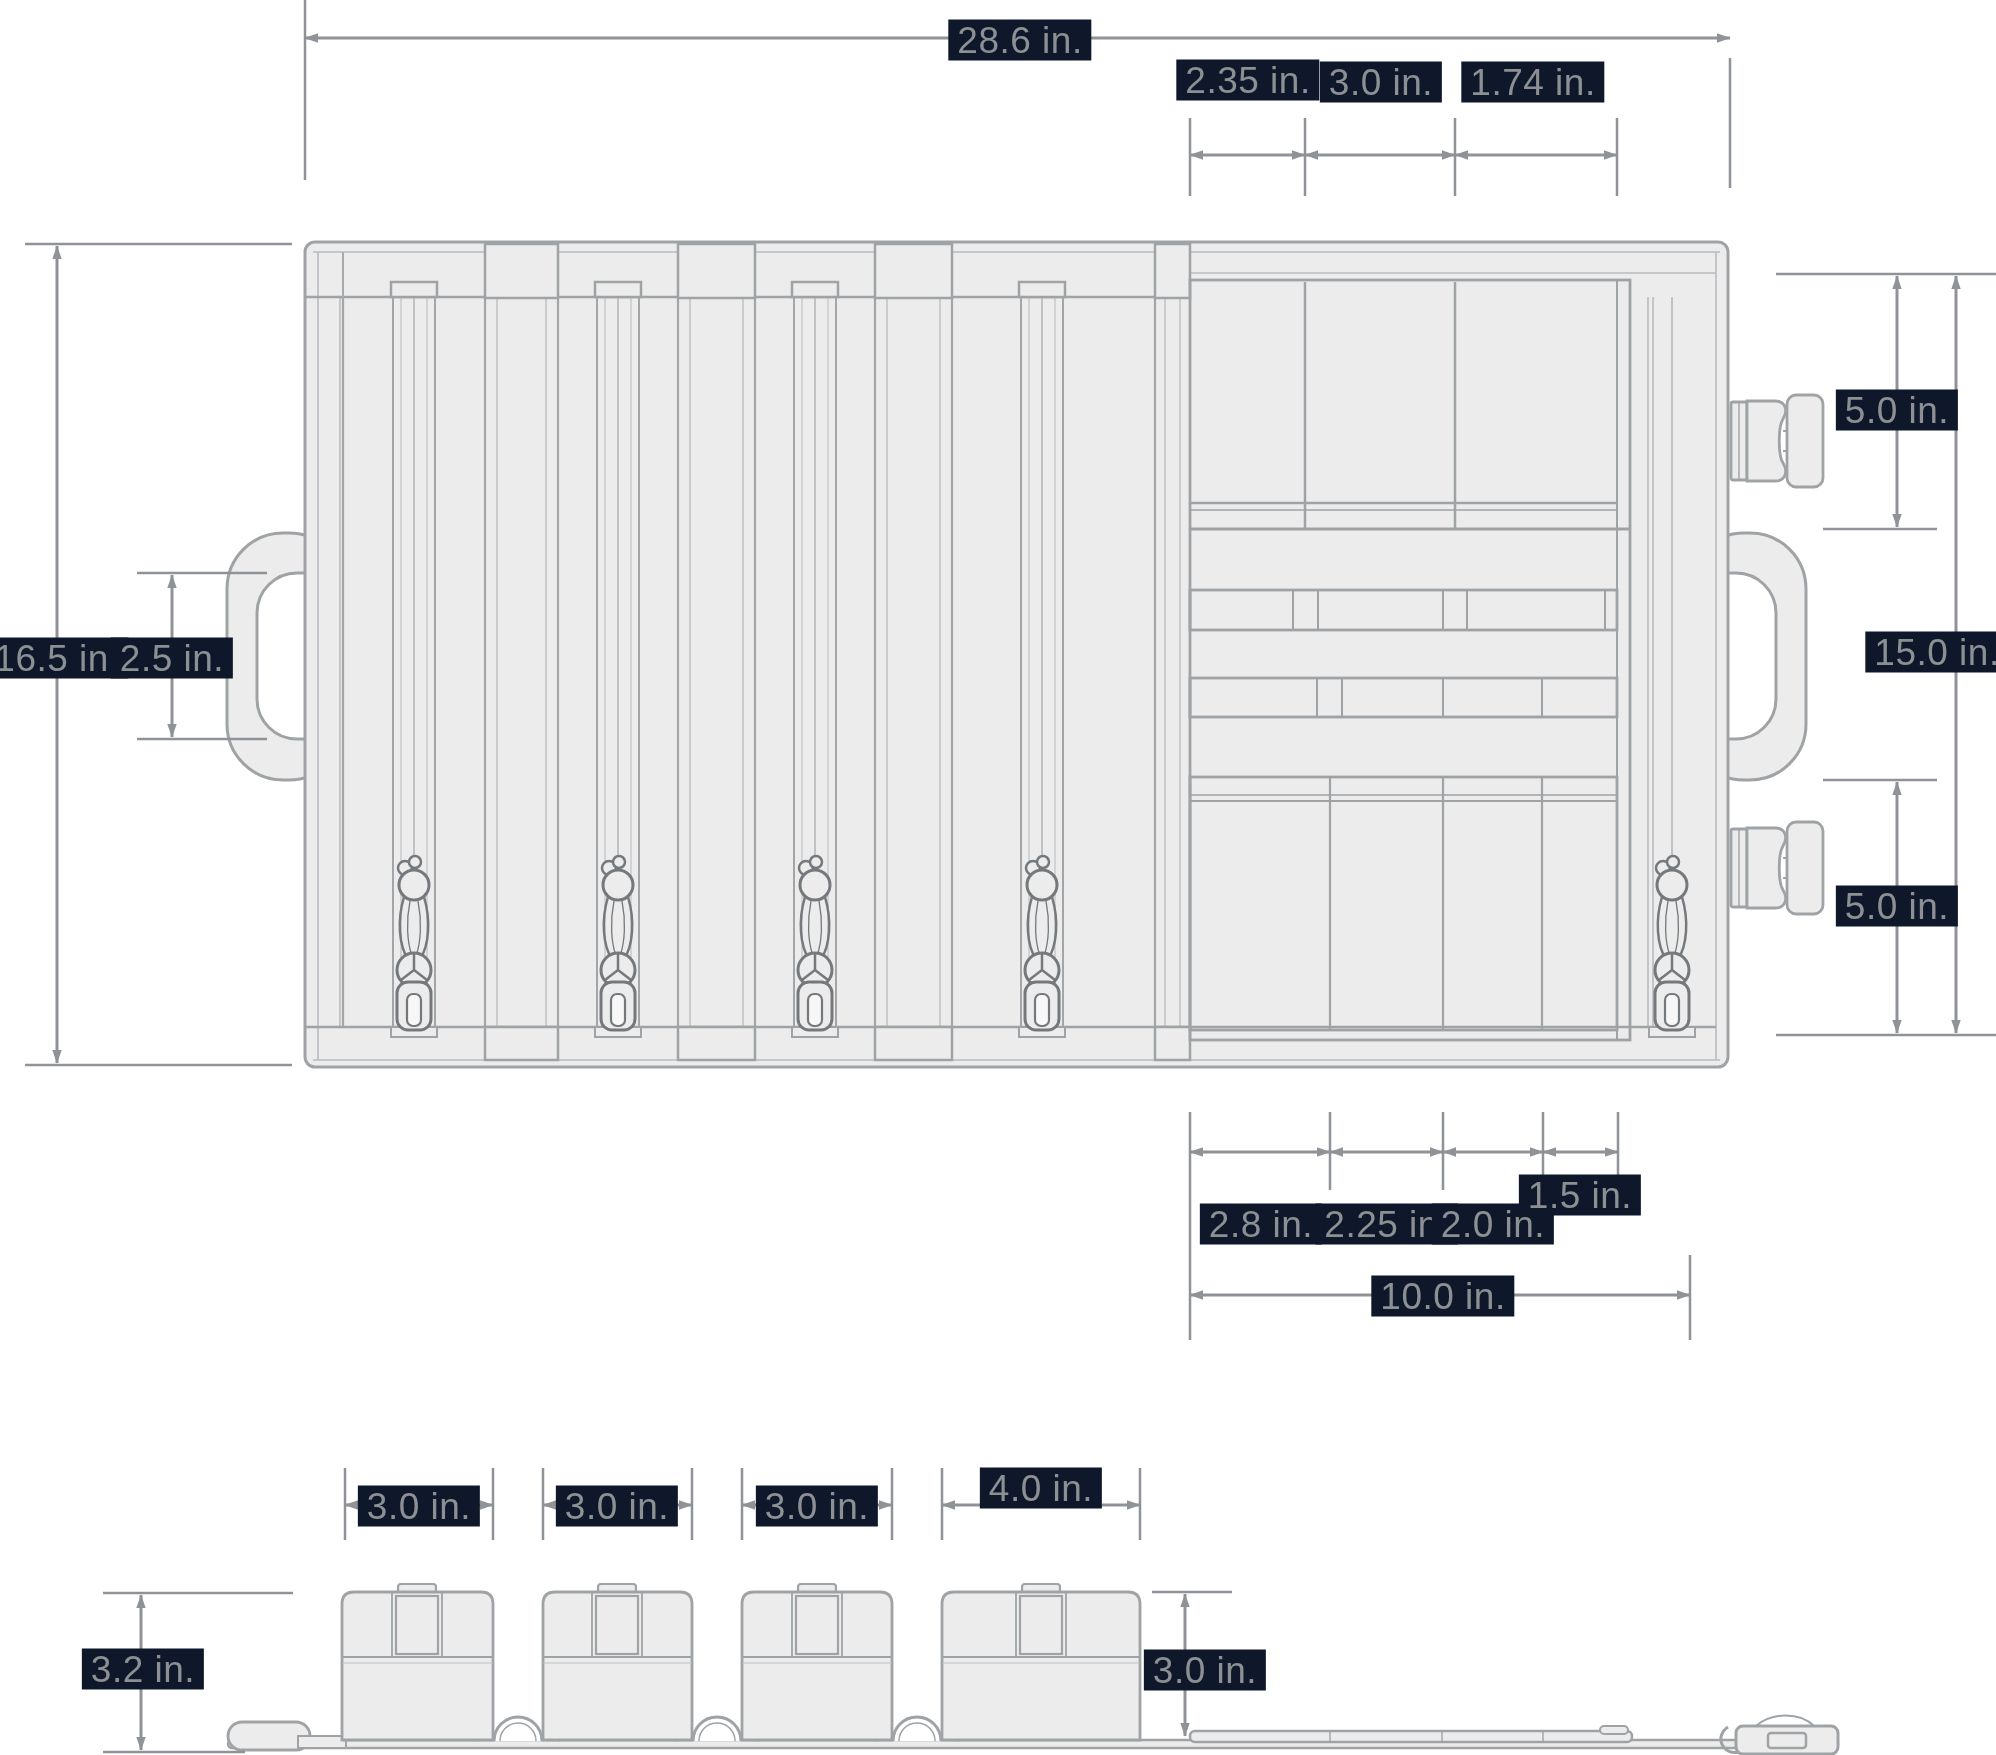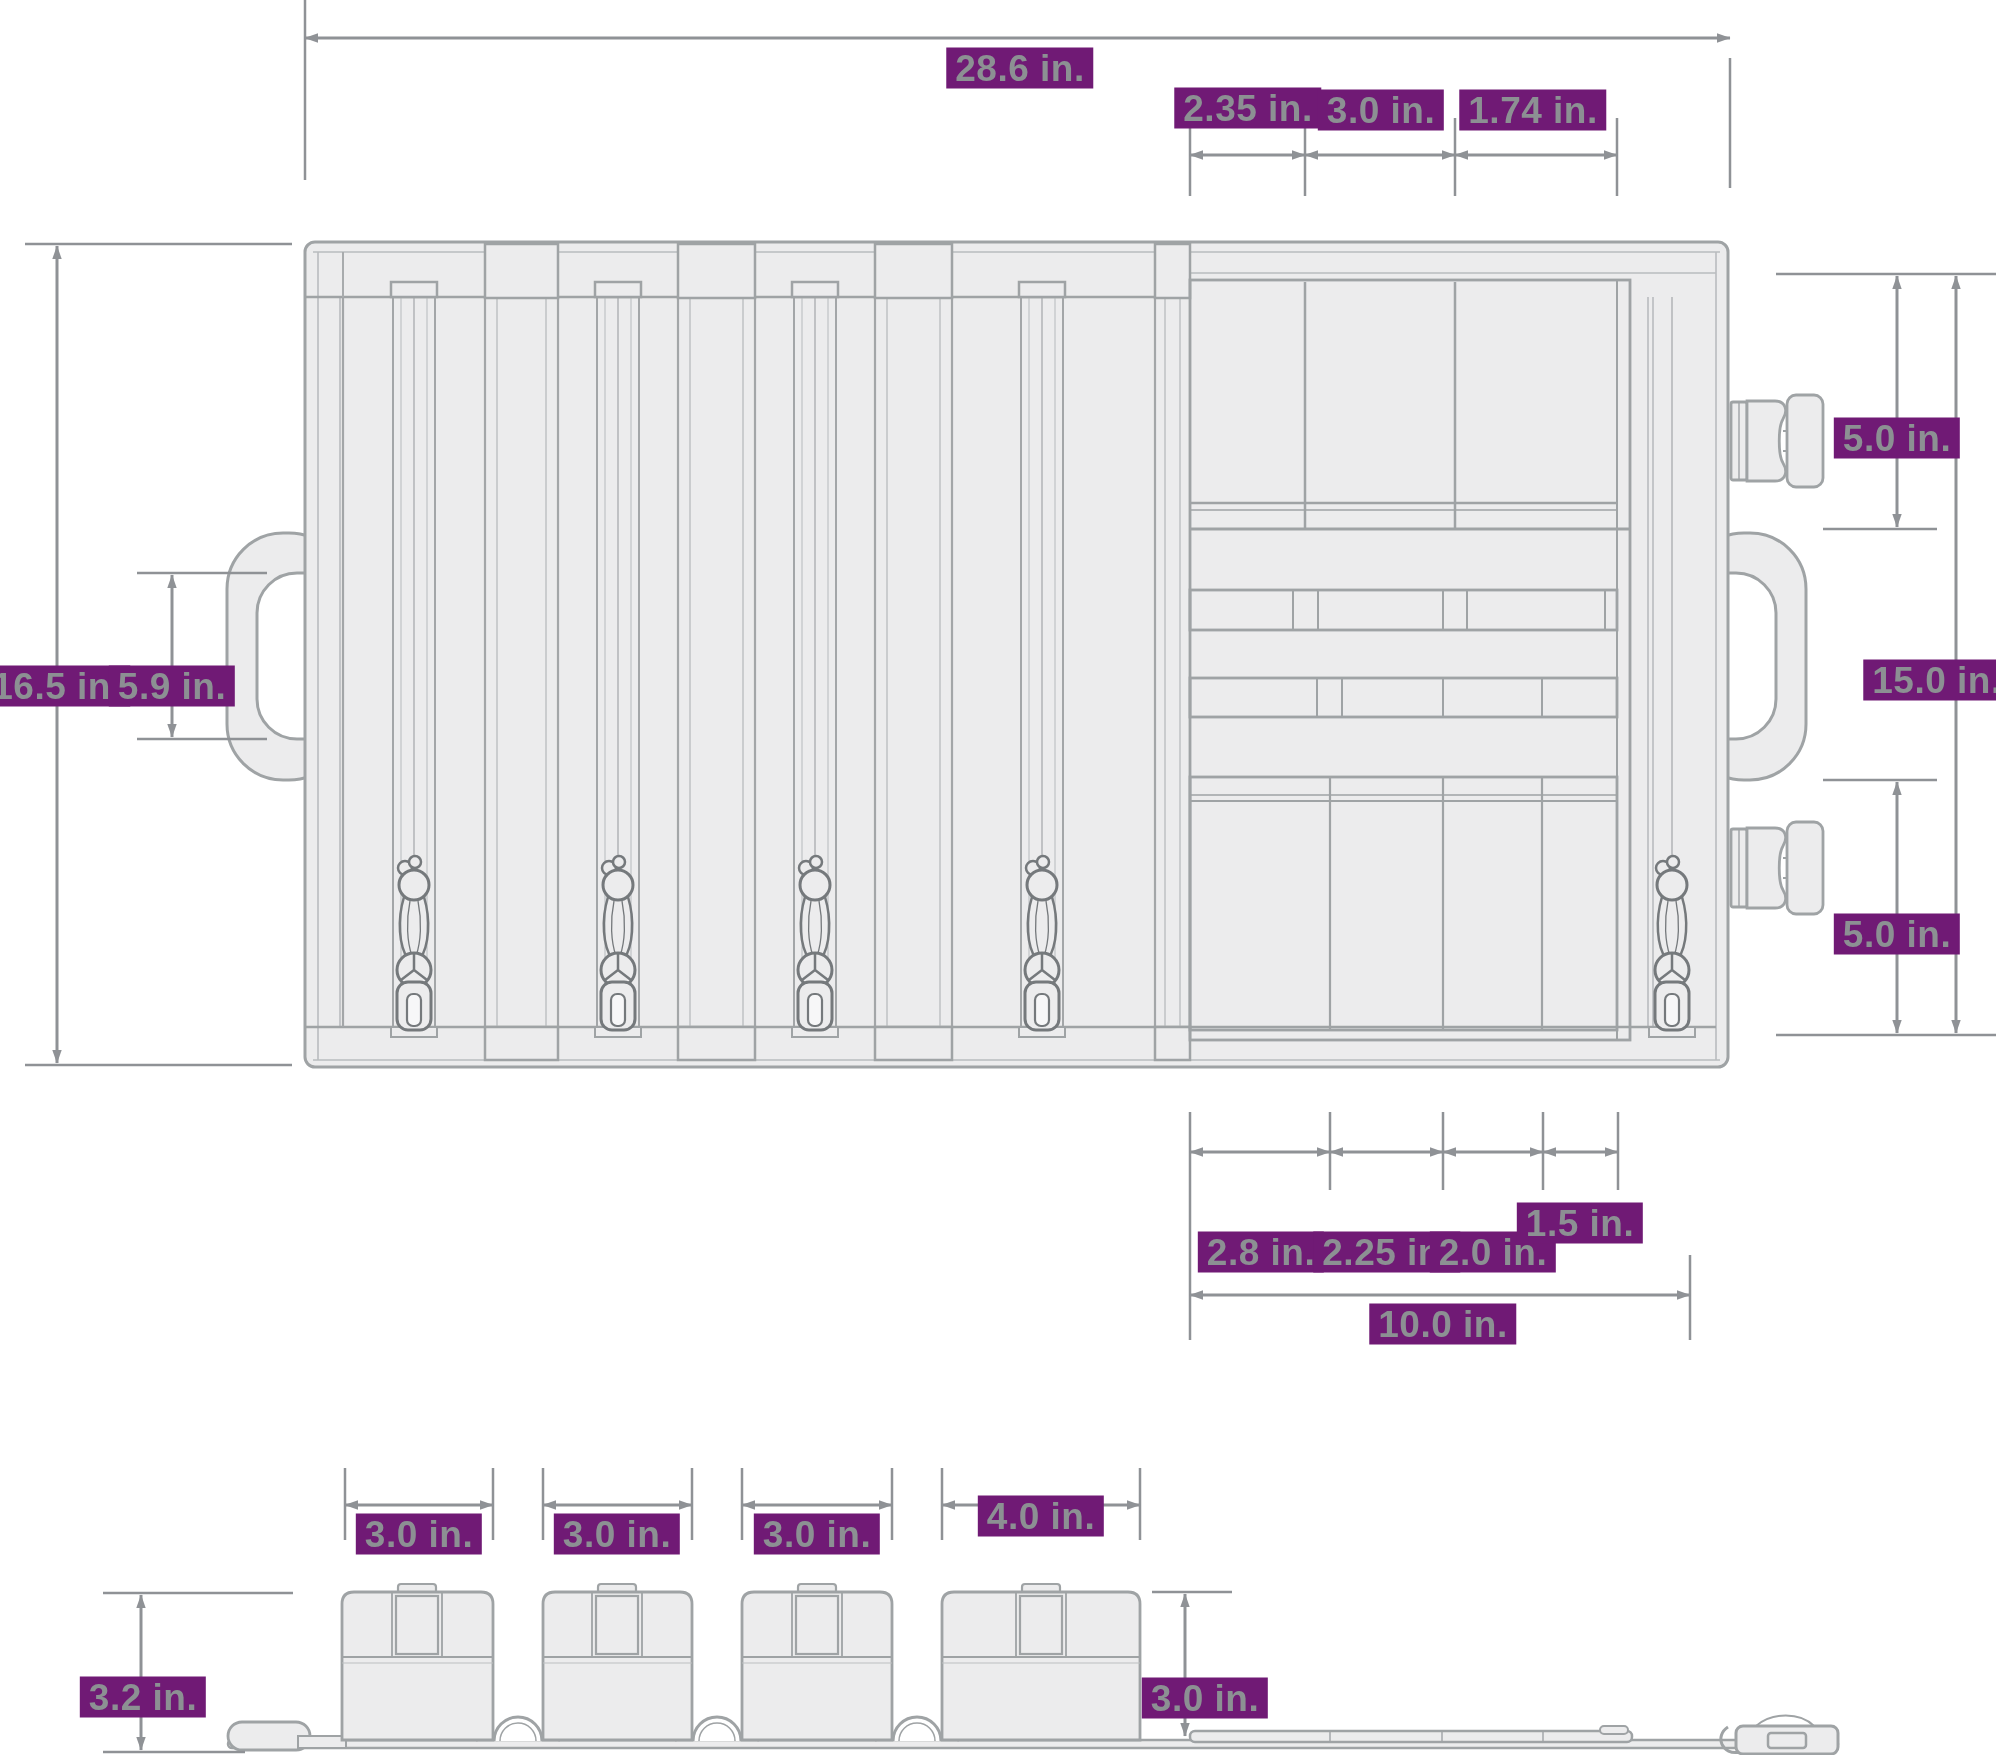--- a/index.html
+++ b/index.html
@@ -3,22 +3,22 @@
 <meta charset="utf-8">
 <style>
   html,body{margin:0;padding:0;background:#fff;}
   .stage{
     position:relative;width:1996px;height:1755px;background:#ffffff;
     font-family:"Liberation Sans",sans-serif;overflow:hidden;
   }
   .stage svg{position:absolute;left:0;top:0;}
   .dim-label{
     position:absolute;transform:translate(-50%,-50%);
-    font-weight:bold;font-size:37px;line-height:1;color:#8c9093;
-    background:#701a75;padding:2px 9px;white-space:nowrap;letter-spacing:.5px;margin-top:28px;
+    font-weight:normal;font-size:37px;line-height:1;color:#8c9093;
+    background:#0f172a;padding:2px 9px;white-space:nowrap;letter-spacing:.5px;
   }
 </style>
 </head>
 <body>
 
 <div class="stage">
 
 <svg width="1996" height="1755" viewBox="0 0 1996 1755">
   <defs>
     <marker id="arw" viewBox="0 0 14 11" refX="13" refY="5.5" markerWidth="14" markerHeight="11" markerUnits="userSpaceOnUse" orient="auto-start-reverse">
@@ -352,21 +352,21 @@
       <line x1="1185" y1="1594" x2="1185" y2="1736" marker-start="url(#arw)" marker-end="url(#arw)"></line>
     </g>
   </g>
 </svg>
 
 <div class="dim-label" style="left:1020px;top:40px">28.6 in.</div>
 <div class="dim-label" style="left:1248px;top:80px">2.35 in.</div>
 <div class="dim-label" style="left:1381px;top:82px">3.0 in.</div>
 <div class="dim-label" style="left:1533px;top:82px">1.74 in.</div>
 <div class="dim-label" style="left:57px;top:658px">16.5 in.</div>
-<div class="dim-label" style="left:172px;top:658px">5.9 in.</div>
+<div class="dim-label" style="left:172px;top:658px">2.5 in.</div>
 <div class="dim-label" style="left:1897px;top:410px">5.0 in.</div>
 <div class="dim-label" style="left:1937px;top:652px">15.0 in.</div>
 <div class="dim-label" style="left:1897px;top:906px">5.0 in.</div>
 <div class="dim-label" style="left:1261px;top:1224px">2.8 in.</div>
 <div class="dim-label" style="left:1387px;top:1224px">2.25 in.</div>
 <div class="dim-label" style="left:1493px;top:1224px">2.0 in.</div>
 <div class="dim-label" style="left:1580px;top:1195px">1.5 in.</div>
 <div class="dim-label" style="left:1443px;top:1296px">10.0 in.</div>
 <div class="dim-label" style="left:419px;top:1506px">3.0 in.</div>
 <div class="dim-label" style="left:617px;top:1506px">3.0 in.</div>

